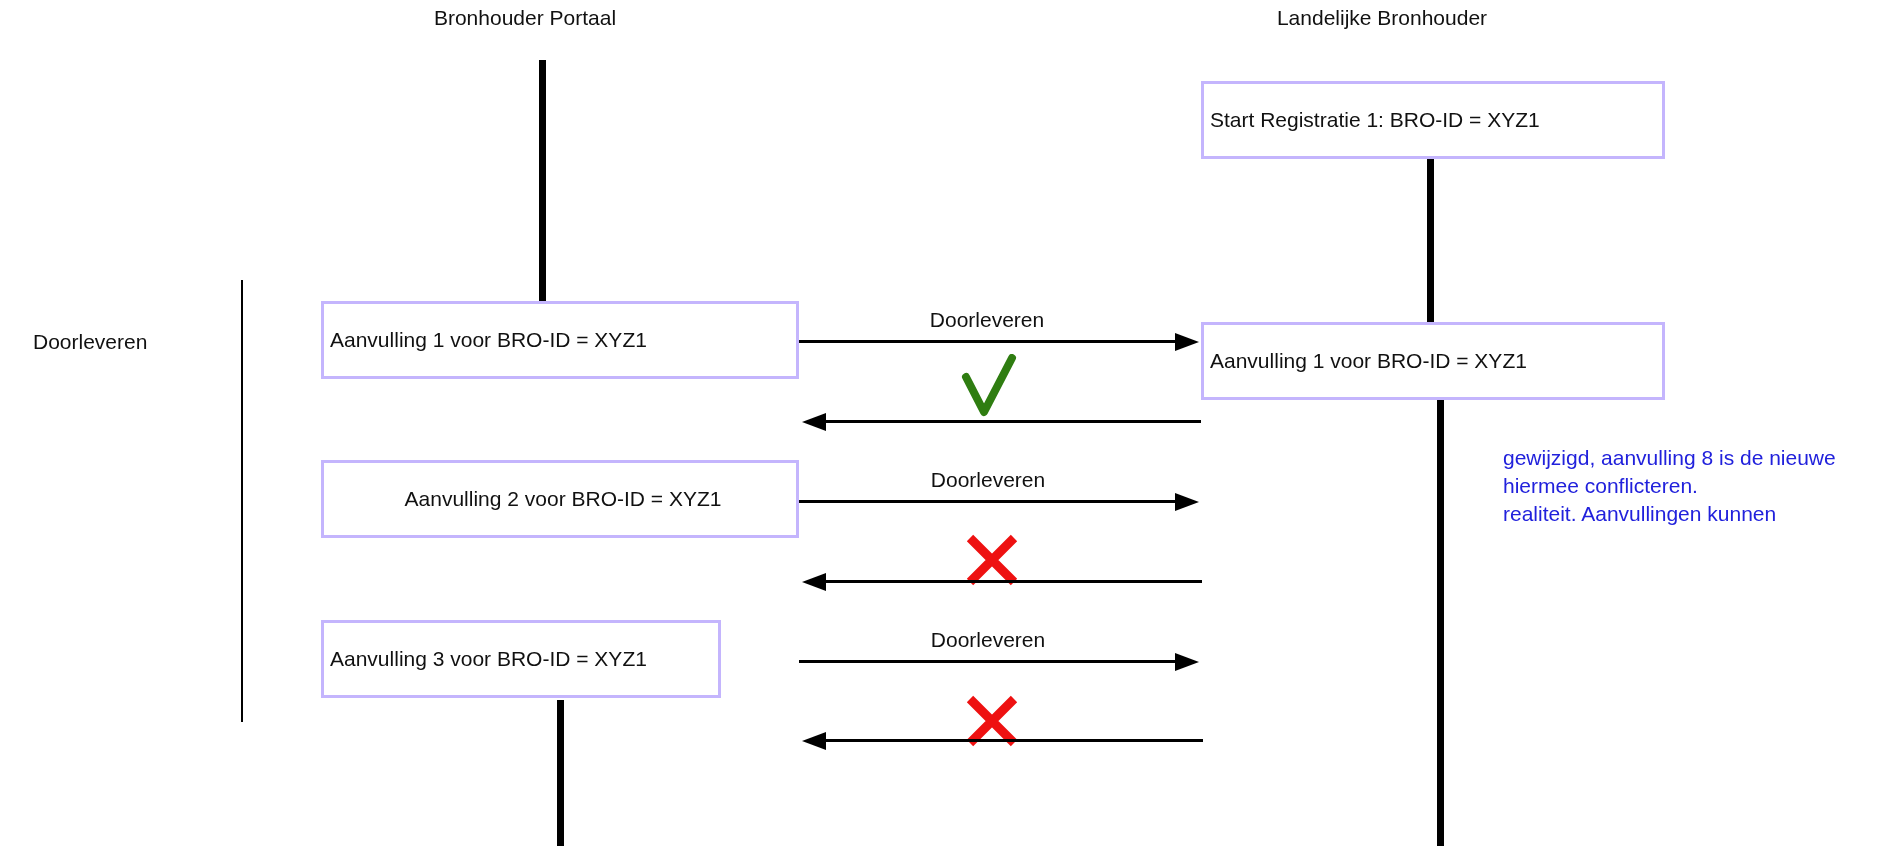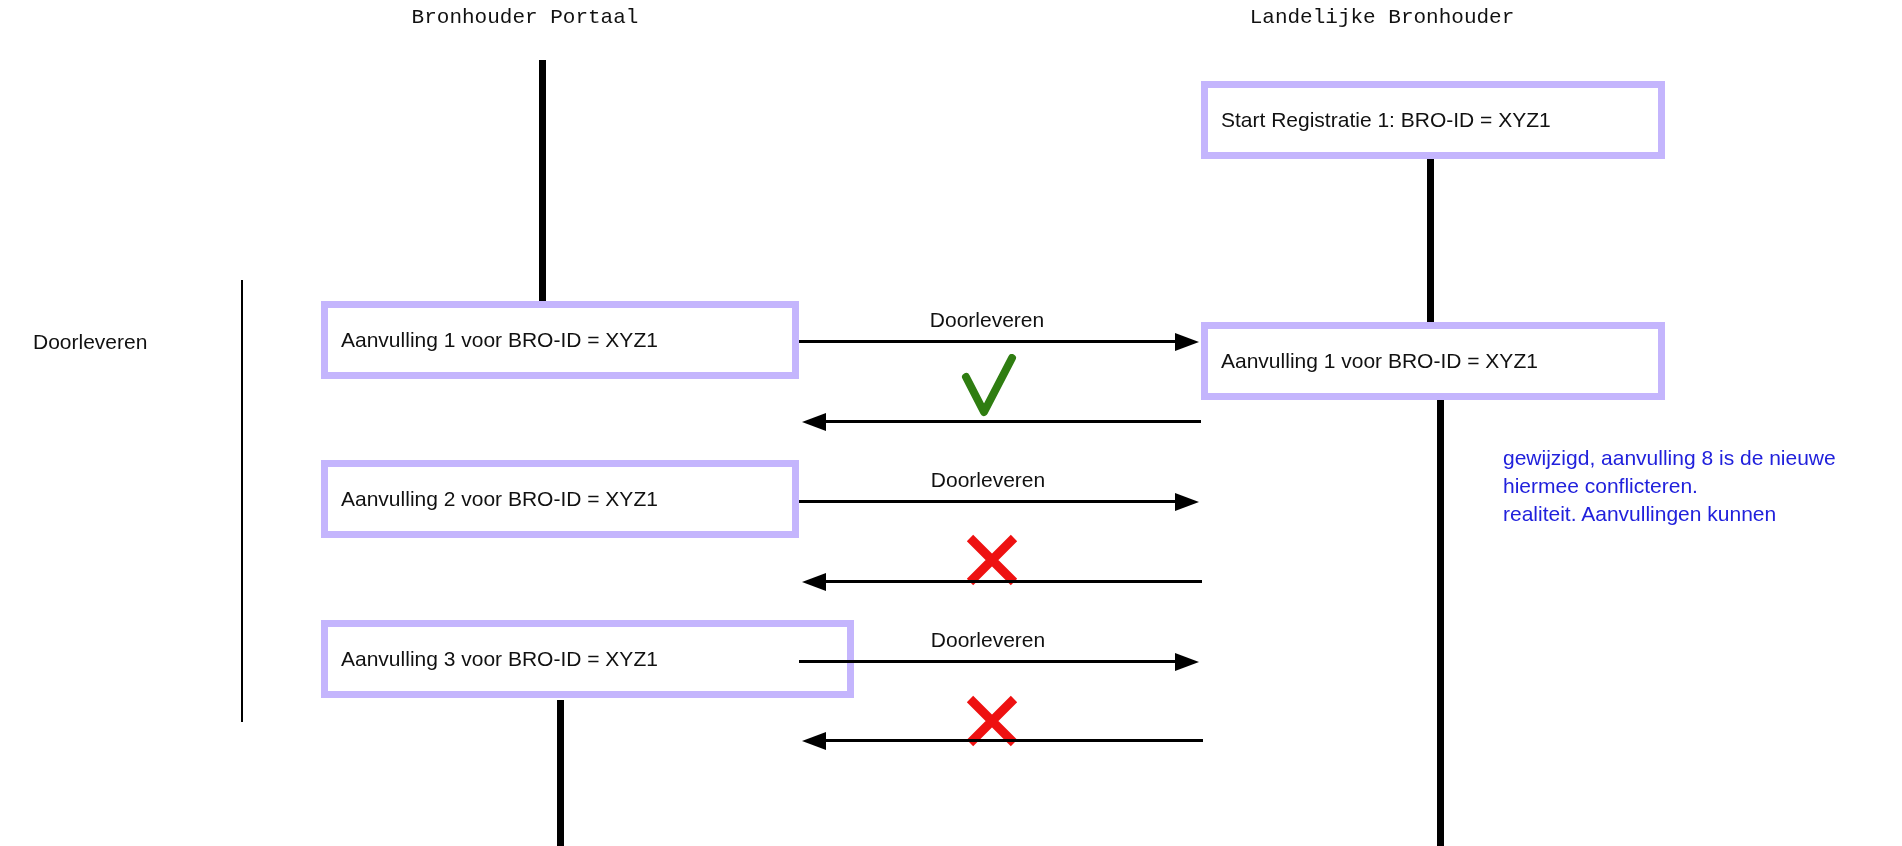--- a/index.html
+++ b/index.html
@@ -14,35 +14,34 @@
     background: #ffffff;
     overflow: hidden;
   }
   .actor-label {
     position: absolute;
     width: 400px;
     text-align: center;
     font-size: 21px;
     color: #111111;
     white-space: nowrap;
-    font-family: Liberation Mono, monospace;
   }
   .lifeline {
     position: absolute;
     width: 7px;
     background: #000000;
   }
   .dbox {
     position: absolute;
     box-sizing: border-box;
     background: #ffffff;
-    border: 7px solid #c4b5fd;
+    border: 3px solid #c4b5fd;
     display: flex;
     align-items: center;
-    padding-left: 13px;
+    padding-left: 6px;
     font-size: 21px;
     color: #111111;
     white-space: nowrap;
   }
   .msg-label {
     position: absolute;
     width: 220px;
     text-align: center;
     font-size: 21px;
     color: #111111;
@@ -114,25 +113,25 @@
   </div>
 
   <div class="dbox" style="left:321px; top:301px; width:478px; height:78px;">
     <span>Aanvulling 1 voor BRO-ID = XYZ1</span>
   </div>
 
   <div class="dbox" style="left:1201px; top:322px; width:464px; height:78px;">
     <span>Aanvulling 1 voor BRO-ID = XYZ1</span>
   </div>
 
-  <div class="dbox" style="left:321px; top:460px; width:478px; height:78px;">
+  <div class="dbox" style="left:321px; top:460px; width:478px; height:78px;justify-content:center;">
     <span>Aanvulling 2 voor BRO-ID = XYZ1</span>
   </div>
 
-  <div class="dbox" style="left:321px; top:620px; width:533px; height:78px;text-align:center;">
+  <div class="dbox" style="left:321px; top:620px; width:400px; height:78px;text-align:center;">
     <span>Aanvulling 3 voor BRO-ID = XYZ1</span>
   </div>
 
   <div class="msg-label" style="left:877px; top:308px;">Doorleveren</div>
   <div class="arrow" style="left:799px; top:340px; width:378px;">
     <span class="head-right"></span>
   </div>
   <div class="status-icon" style="left:961px; top:354px;">
     <svg width="56" height="64" viewBox="0 0 56 64">
       <path d="M5 23 L23 58 L51 4" fill="none" stroke="#2f7d11" stroke-width="8" stroke-linecap="round" stroke-linejoin="round"></path>

